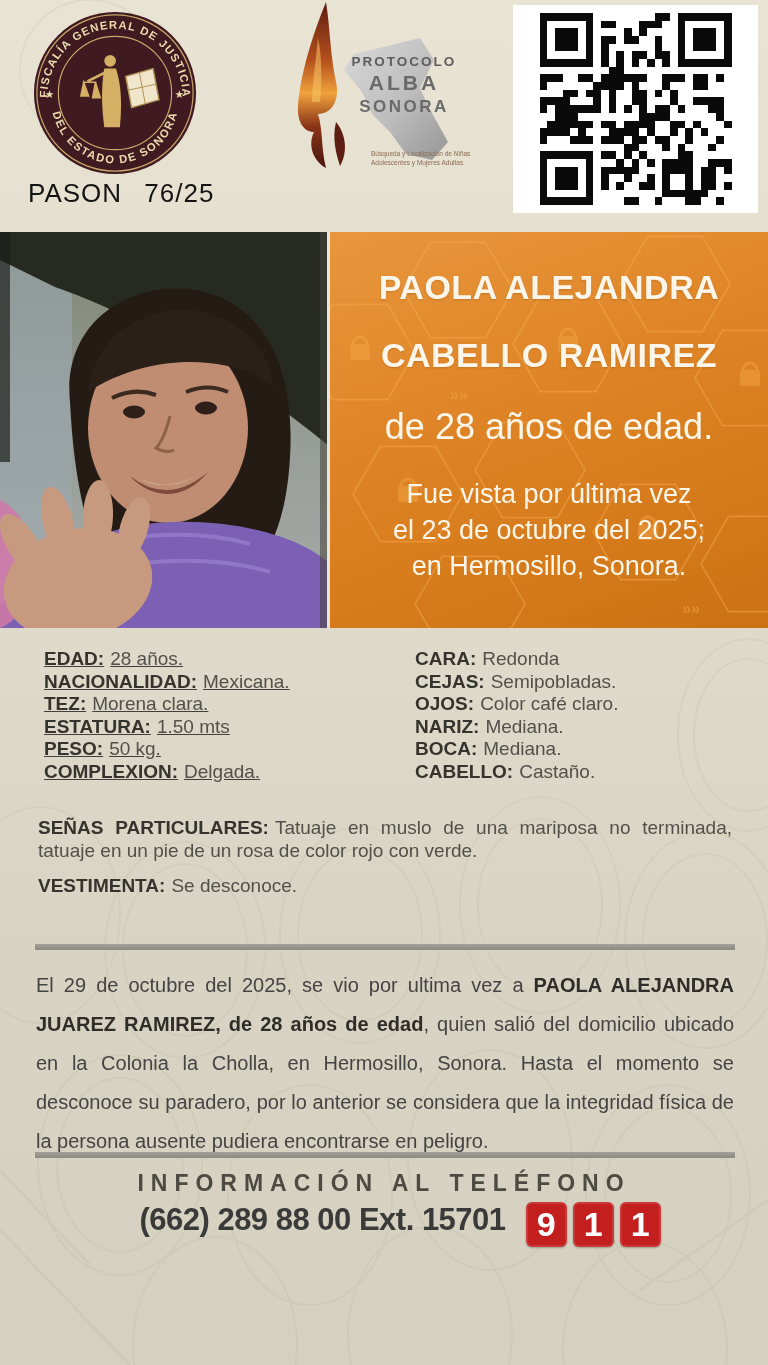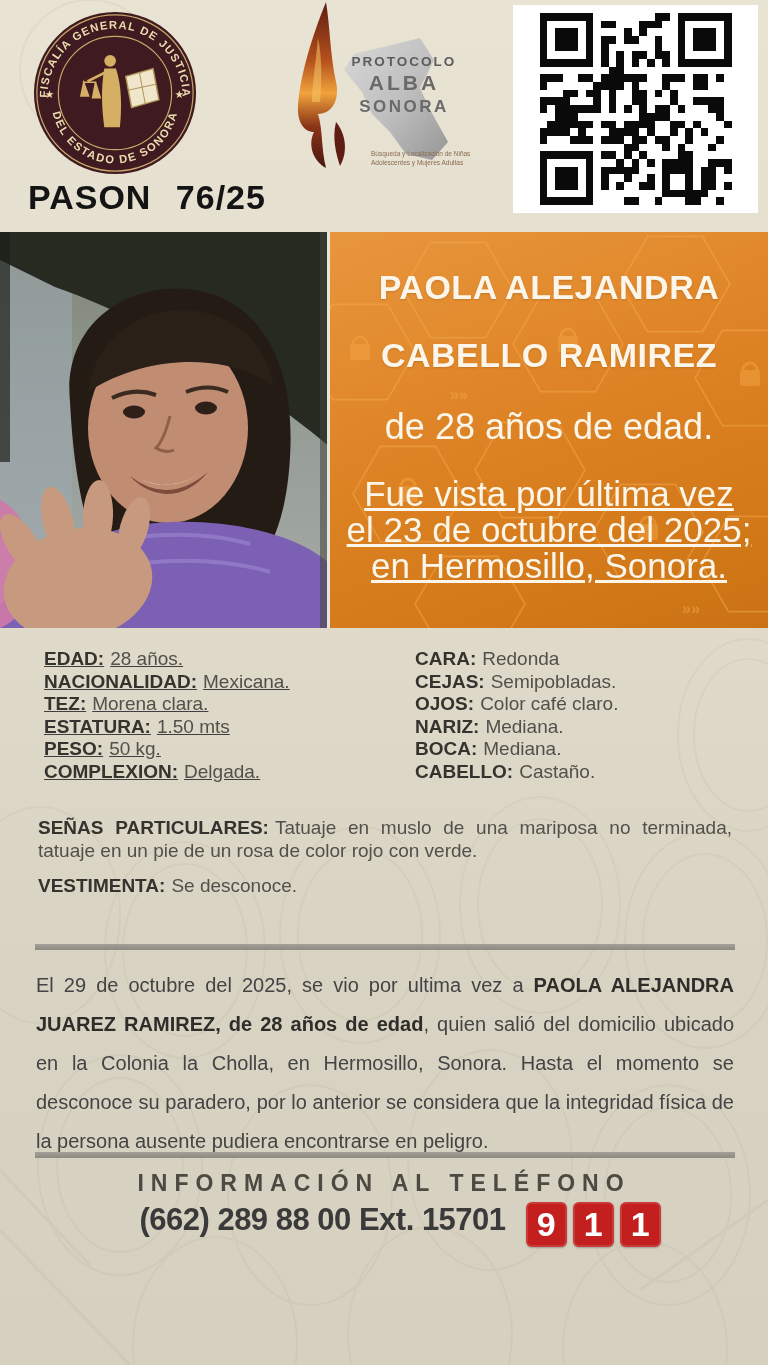--- a/index.html
+++ b/index.html
@@ -3,34 +3,34 @@
 <meta charset="utf-8">
 <style>
   html,body{margin:0;padding:0;}
   .page{
     position:relative;width:768px;height:1365px;overflow:hidden;
     background:linear-gradient(180deg,#e9e3d3 0%,#e3ddcd 35%,#d8d3c3 70%,#d5d0c0 100%);
     font-family:"Liberation Sans",sans-serif;color:#3f3f3f;
   }
   .abs{position:absolute;}
   
-  .case-number{left:28px;top:178px;font-size:34px;font-weight:bold;color:#141414;letter-spacing:1px;word-spacing:14px;}
+  .case-number{left:28px;top:178px;font-size:26px;font-weight:normal;color:#141414;letter-spacing:1px;word-spacing:14px;}
   .qr-box{left:513px;top:5px;width:245px;height:208px;background:#ffffff;display:flex;align-items:center;justify-content:center;}
   
   .photo-wrap{left:0;top:232px;width:330px;height:396px;}
   .orange-panel{
     left:330px;top:232px;width:438px;height:396px;
     background:linear-gradient(160deg,#e8963d 0%,#df8527 40%,#d47a1a 75%,#ca7214 100%);
   }
   .orange-panel .txt{position:absolute;left:0;width:100%;text-align:center;color:#fbf6e9;}
   .hero-name{font-size:34px;font-weight:bold;letter-spacing:.5px;text-shadow:0 1px 2px rgba(120,60,0,.25);}
   .hero-name1{top:36px;}
   .hero-name2{top:104px;}
   .hero-age{top:174px;font-size:36px;}
-  .hero-seen{top:244px;font-size:35px;line-height:36px;text-decoration:underline;}
+  .hero-seen{top:244px;font-size:27px;line-height:36px;}
   
   .details-col{top:648px;font-size:19px;line-height:22.5px;}
   .details-left{left:44px;width:360px;text-decoration:underline;}
   .details-right{left:415px;width:330px;}
   .dlabel{font-weight:bold;color:#35332e;margin-right:6px;}
   .dval{color:#52504a;}
   .para{left:38px;width:694px;font-size:19px;line-height:23px;text-align:justify;color:#52504a;}
   .senas{top:816px;}
   .vestimenta{top:874px;text-align:left;}
   .rule{left:35px;width:700px;height:6px;background:linear-gradient(180deg,#a3a099,#8d8a82);}

